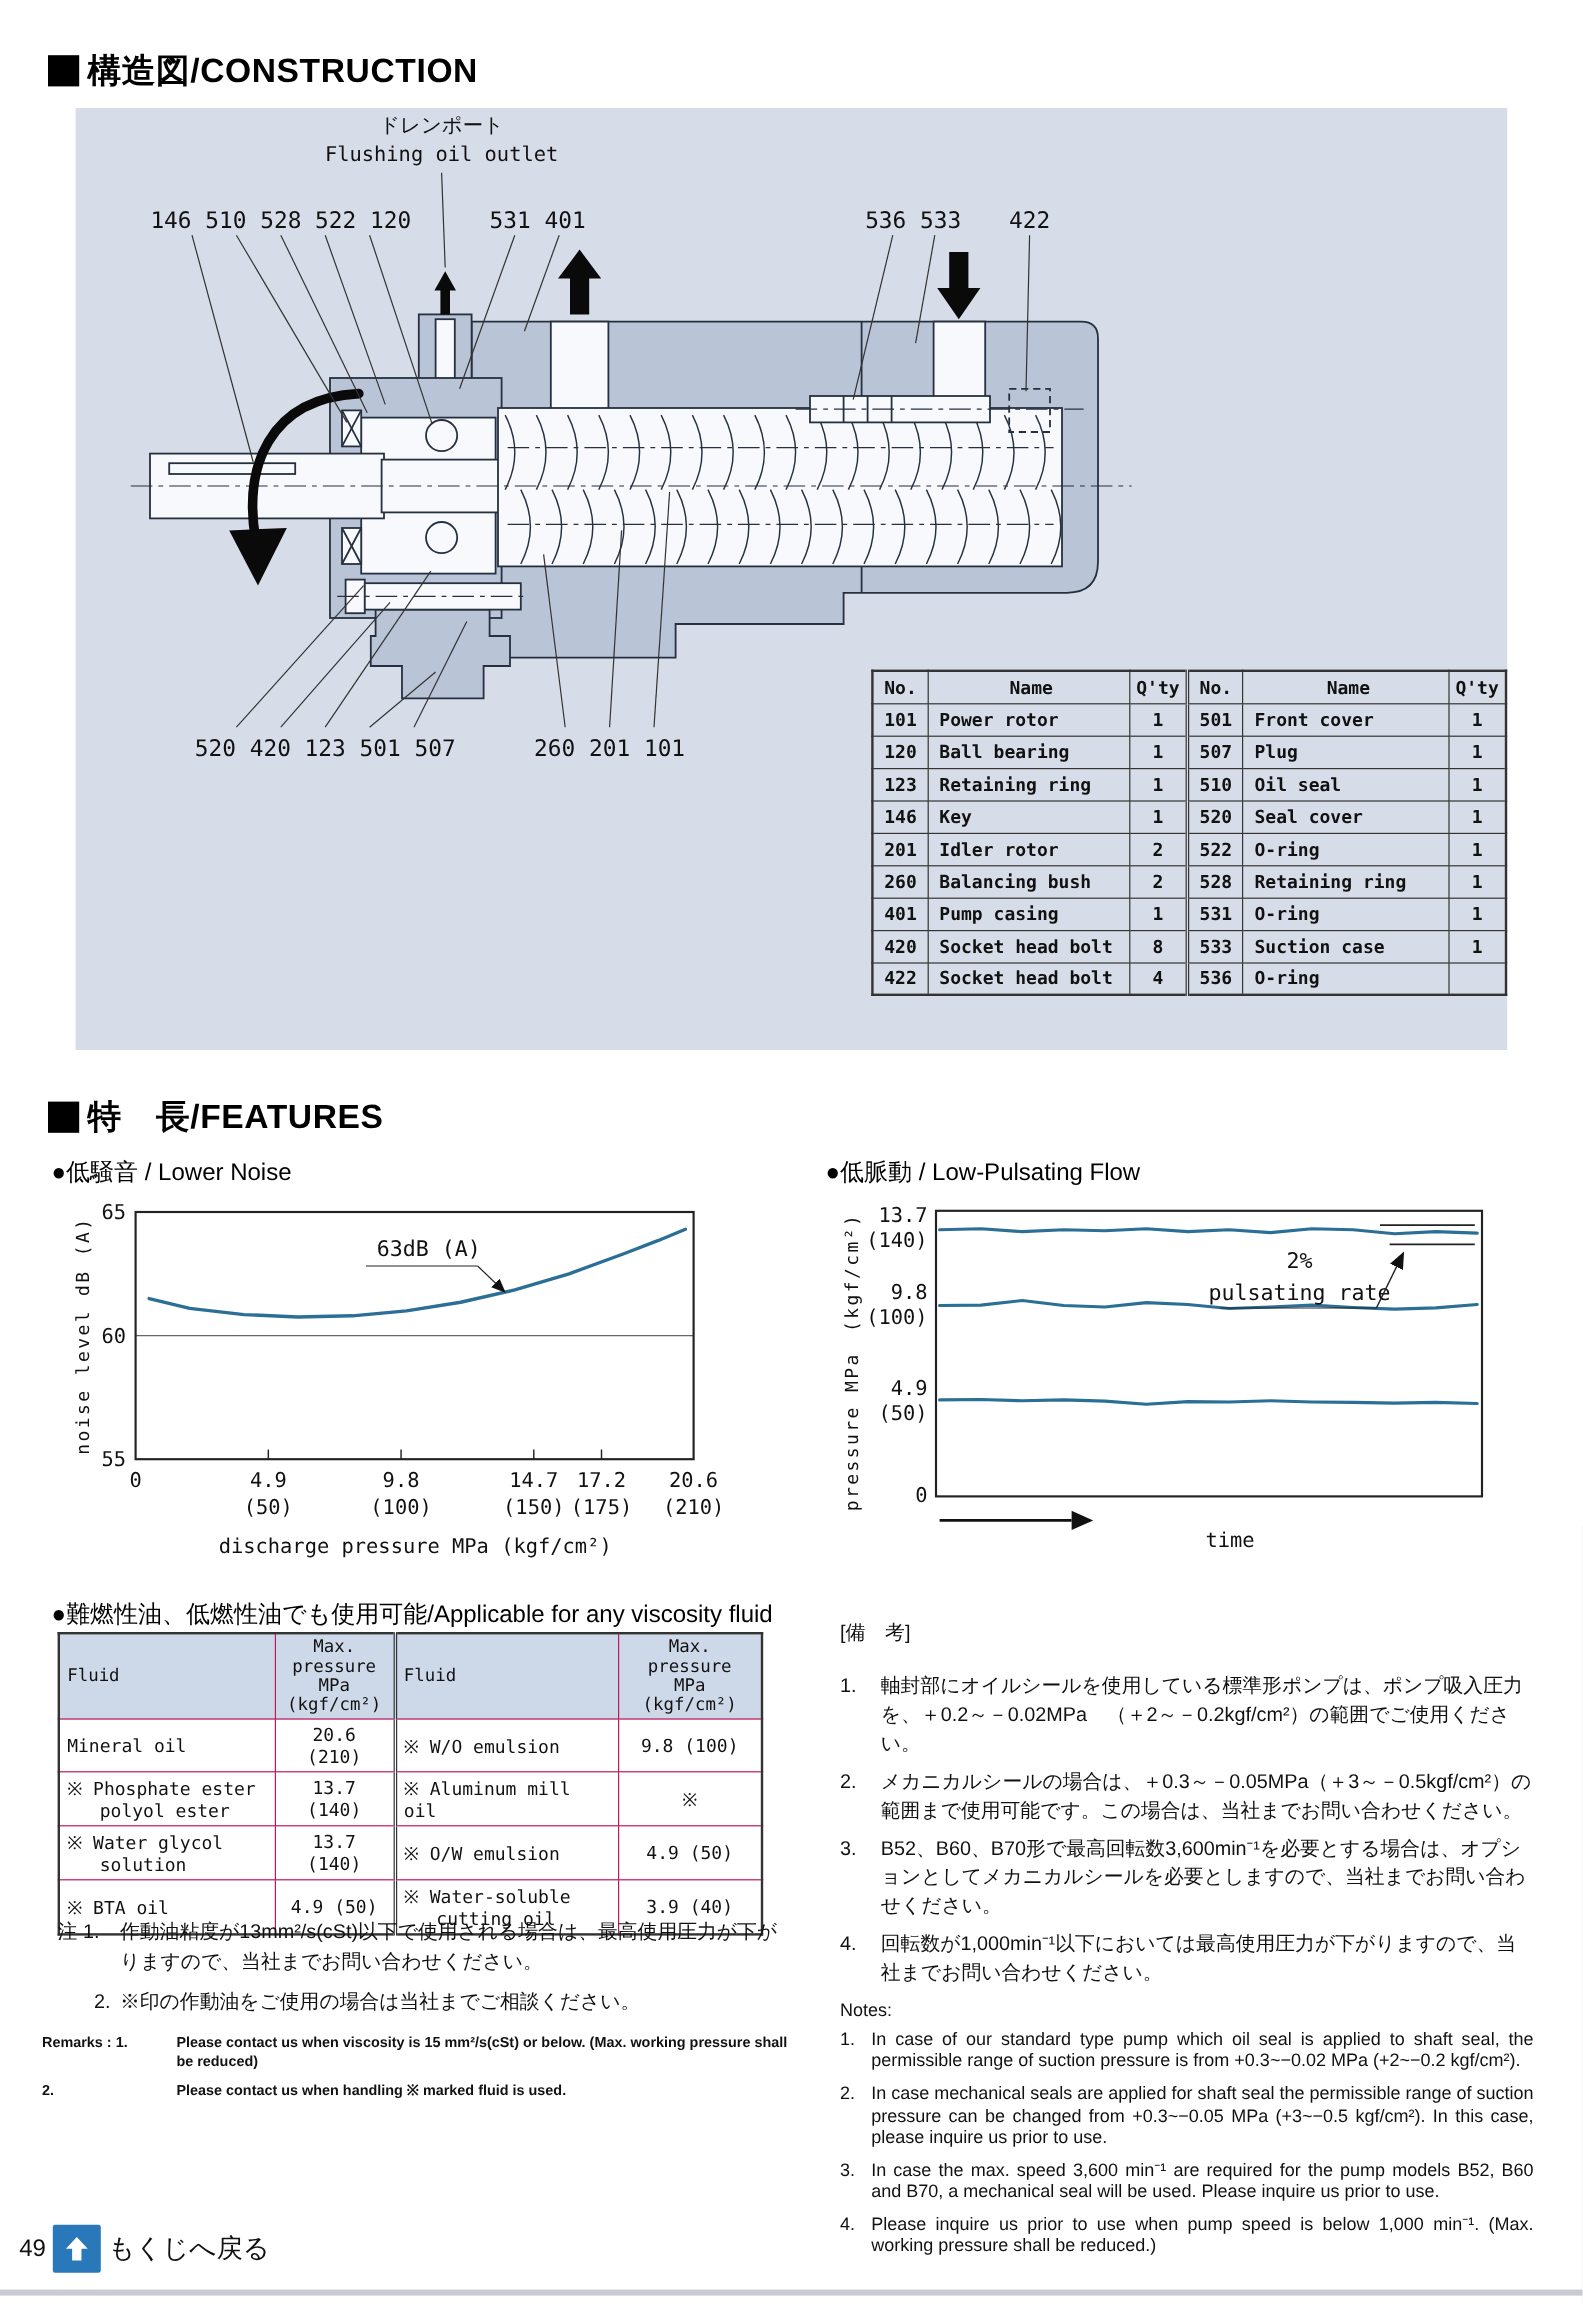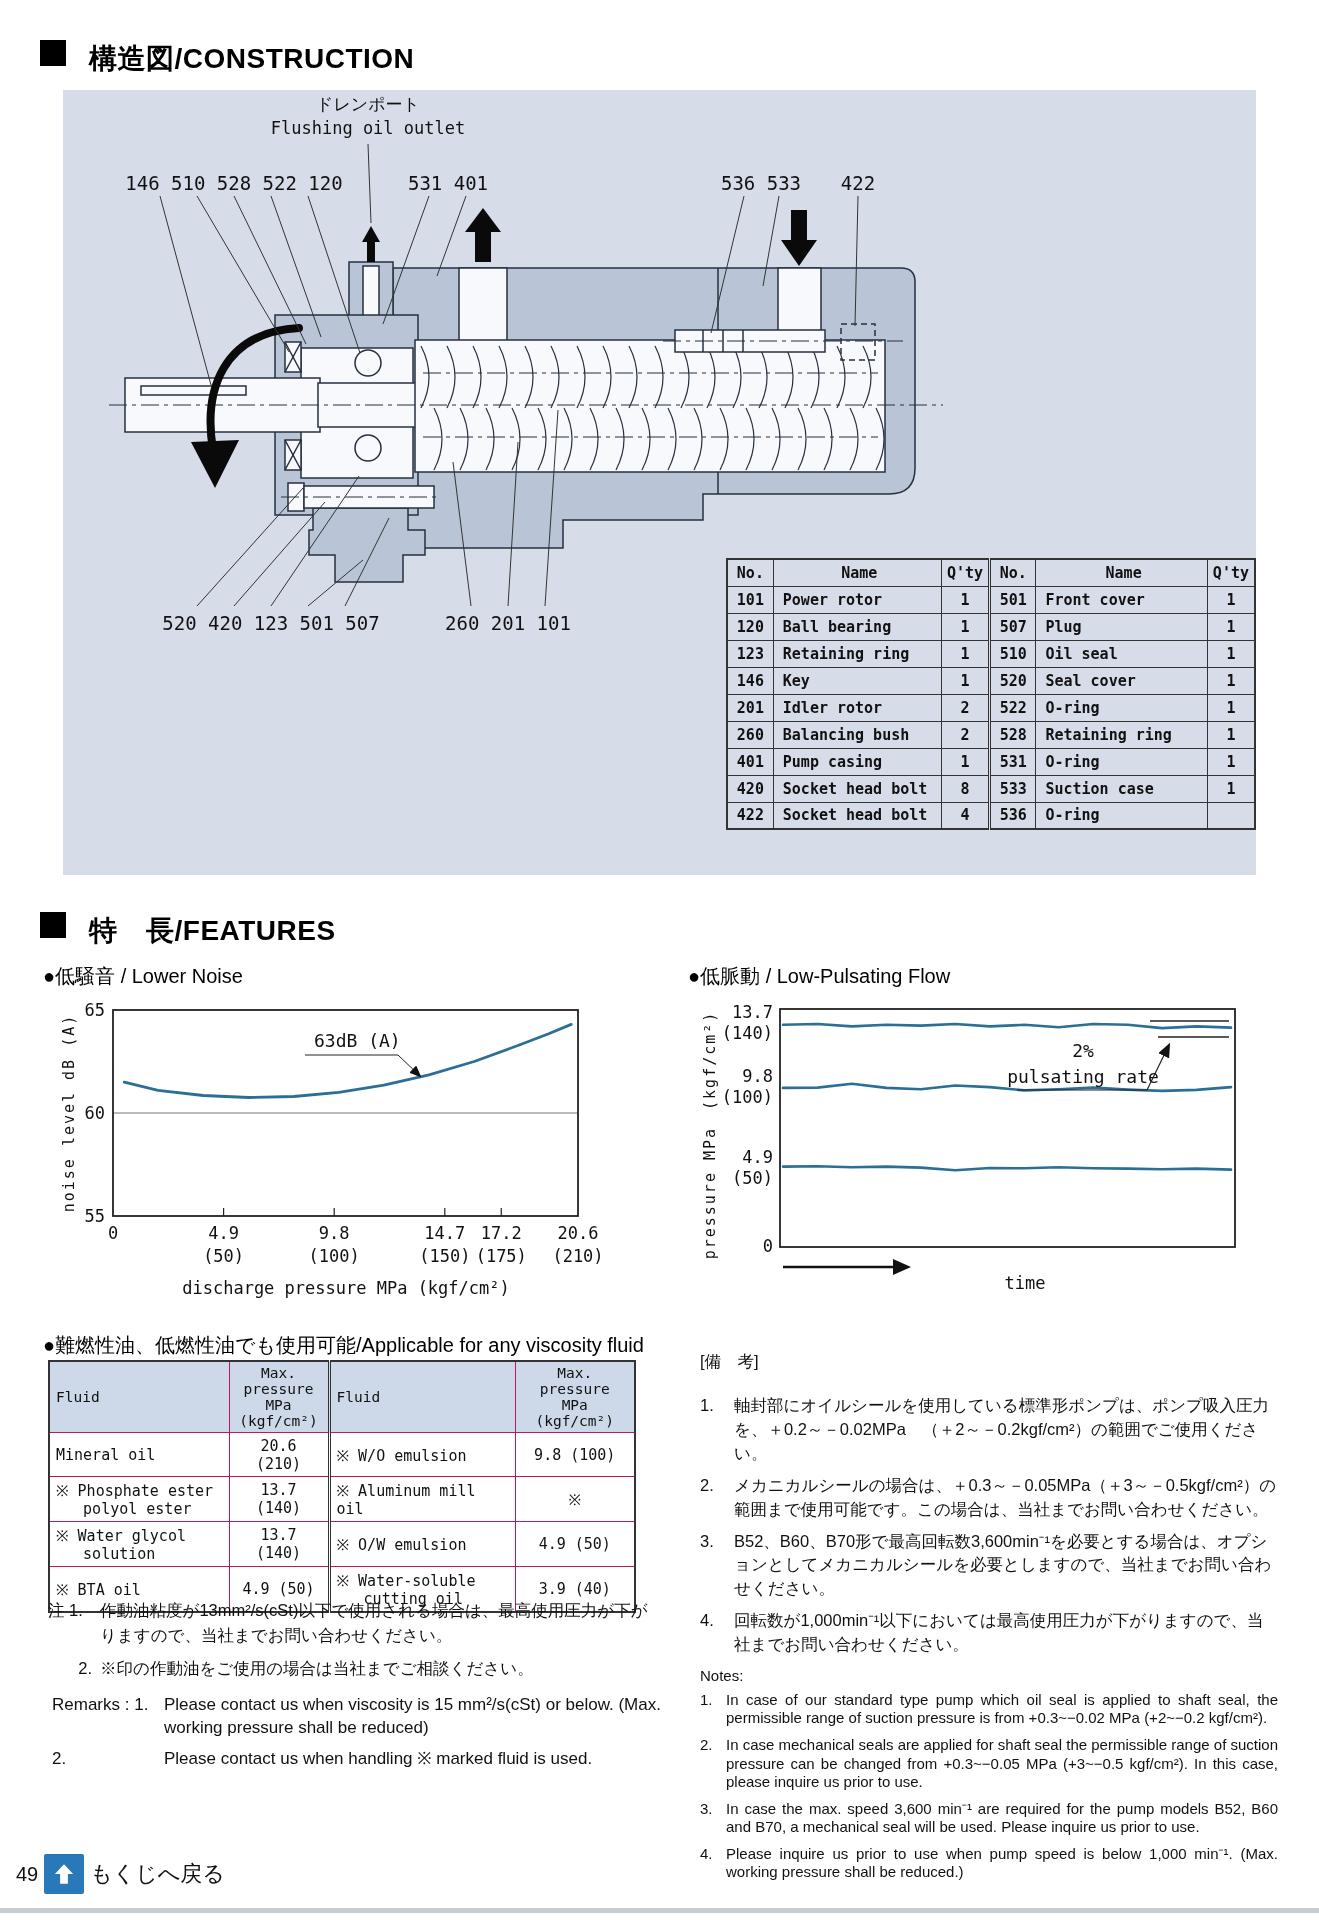--- a/index.html
+++ b/index.html
@@ -3,21 +3,21 @@
 <meta charset="utf-8">
 <style>
   * { margin:0; padding:0; box-sizing:border-box; }
   html,body { background:#e8e8e8; }
   body { font-family:"Liberation Sans", sans-serif; }
   .page {
     position:relative; width:1319px; height:1920px;
     background:#ffffff; margin:0 auto; overflow:hidden;
   }
   
-  .sec-title { position:absolute; display:flex; gap:23px; }
+  .sec-title { position:absolute; display:flex; align-items:center; gap:7px; }
   .sec-title .sq { width:26px; height:26px; background:#000; flex:none; }
   .sec-title .txt { font-size:28px; font-weight:bold; color:#000; letter-spacing:0.5px; }
   .sub-title { position:absolute; font-size:20px; font-weight:normal; color:#000; }
 
   
   .diagram-box {
     position:absolute; left:63px; top:90px; width:1193px; height:785px;
     background:var(--diagram-bg,#d7dde8);
   }
   .diagram-box svg { position:absolute; left:0; top:0; }
@@ -63,21 +63,21 @@
   
   .note-block { position:absolute; color:#111; }
   .num-item { display:flex; margin-bottom:8px; }
   .num-item .lbl { flex:none; }
   .num-item .bdy { flex:1; }
 
   .notes-jp { left:48px; top:1598px; width:604px; font-size:16.5px; line-height:1.5; }
   .notes-jp .lbl { width:52px; text-align:left; }
   .notes-jp .num-item:nth-child(2) .lbl { text-align:right; padding-right:8px; }
 
-  .remarks { left:52px; top:1694px; width:625px; font-size:17px; line-height:1.35; }
+  .remarks { left:35px; top:1694px; width:625px; font-size:12px; line-height:1.35;font-weight:bold; }
   .remarks .lbl { width:112px; }
 
   .right-col { left:700px; top:1350px; width:578px; }
   .right-col .jp { font-size:16.5px; line-height:1.45; }
   .right-col .jp .block-title { margin-bottom:20px; }
   .right-col .jp .lbl { width:34px; }
   .right-col .en { margin-top:10px; font-size:15px; line-height:1.24; }
   .right-col .en .block-title { margin-bottom:5px; }
   .right-col .en .lbl { width:26px; }
   .right-col .en .bdy { text-align:justify; }

